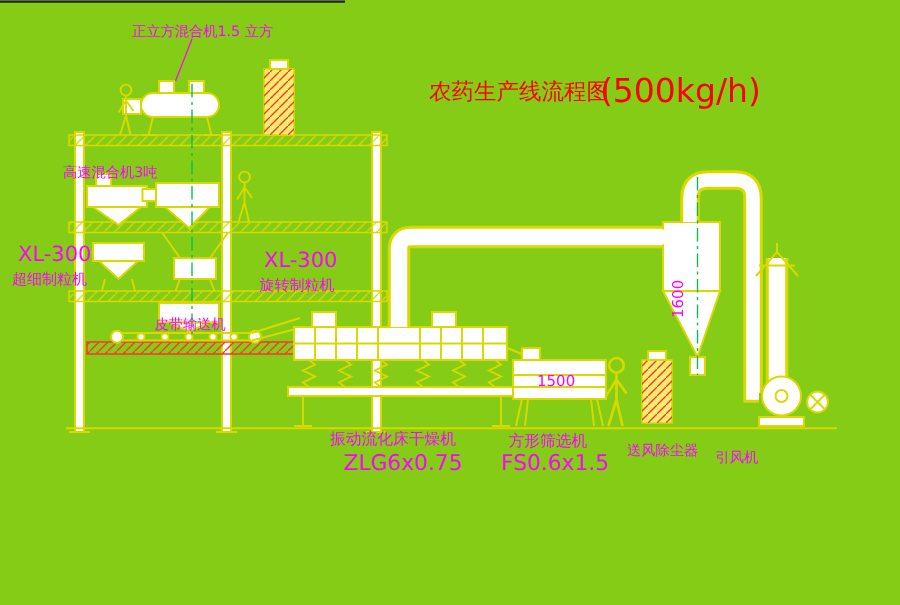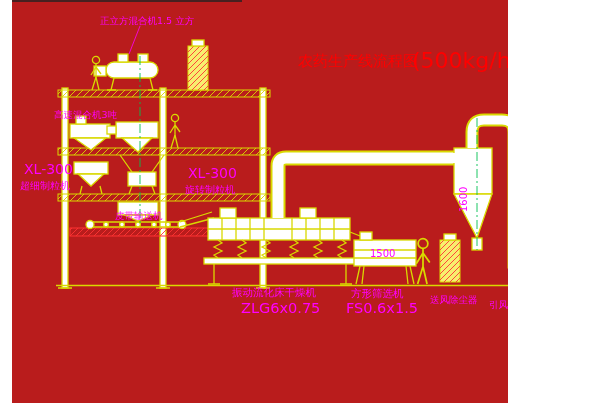--- a/index.html
+++ b/index.html
@@ -1,17 +1,17 @@
 <!DOCTYPE html>
 <html><head>
 <meta charset="utf-8">
 <style>
   html,body{margin:0;padding:0;background:#ffffff;}
-  .canvas{position:relative;width:496px;height:403px;background:#b91c1c;overflow:hidden;
-          font-family:"DejaVu Sans",sans-serif;margin-left:12px;}
+  .canvas{position:relative;width:600px;height:403px;background:#84cc16;overflow:hidden;
+          font-family:"DejaVu Sans",sans-serif;}
   svg text{font-family:"DejaVu Sans",sans-serif;}
   .lbl{fill:#ff00ff;}
   .ttl{fill:#ff0000;}
   .y {stroke:#d9d900;fill:none;stroke-width:1.3;}
   .yf{stroke:#d9d900;fill:#ffffff;stroke-width:1.3;}
   .gn{stroke:#00c050;fill:none;stroke-width:0.9;stroke-dasharray:9 3 2 3;}
 </style>
 </head>
 <body>
 

